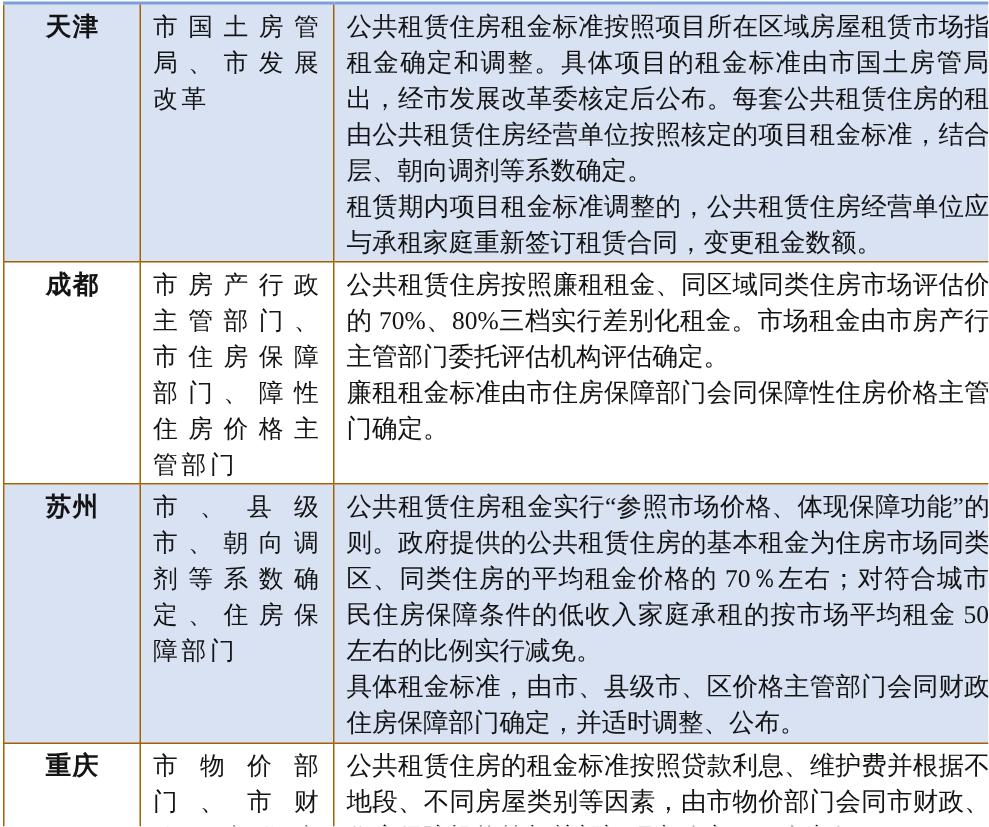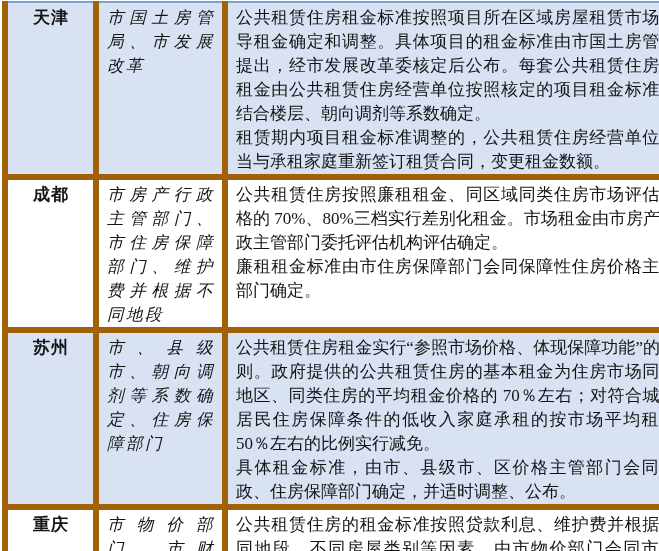--- a/index.html
+++ b/index.html
@@ -6,35 +6,35 @@
   .page {
     width:659px; height:551px; overflow:hidden; background:#ffffff;
     font-family:"Liberation Serif","DejaVu Serif",serif; color:#141414;
     position:relative;
   }
   table.rent-table {
     border-collapse:collapse; table-layout:fixed; width:682px;
     margin:1px 0 0 2px;
   }
   table.rent-table td {
-    border:6px solid #a16207; vertical-align:top;
+    border:1px solid #a16207; vertical-align:top;
     padding:3px 7px 0 8px; background:#ffffff;
   }
   table.rent-table tr:first-child td { border-top:2px solid #7ba1d4; }
   tr.band td { background:#d8e2f3; }
   tr.r1 { height:170px; }
   tr.r2 { height:126px; }
   tr.r3 { height:173px; }
   td.city {
     text-align:center; font-weight:bold; font-size:17px;
     letter-spacing:1px; padding-top:6px;
   }
   td.dept {
     font-size:16.5px; line-height:24px; text-align:justify;
-    text-justify:inter-character; letter-spacing:2.5px;font-style:italic;
+    text-justify:inter-character; letter-spacing:2.5px;
   }
   td.desc {
     font-size:17px; line-height:24px; text-align:justify;
     text-justify:inter-character; padding-right:38px;
   }
   td.desc p { margin:0; }
 </style>
 </head>
 <body>
 
@@ -49,21 +49,21 @@
       <tr class="band r1">
         <td class="city">天津</td>
         <td class="dept">市国土房管局、市发展改革</td>
         <td class="desc">
           <p>公共租赁住房租金标准按照项目所在区域房屋租赁市场指导租金确定和调整。具体项目的租金标准由市国土房管局提出，经市发展改革委核定后公布。每套公共租赁住房的租金由公共租赁住房经营单位按照核定的项目租金标准，结合楼层、朝向调剂等系数确定。</p>
           <p>租赁期内项目租金标准调整的，公共租赁住房经营单位应当与承租家庭重新签订租赁合同，变更租金数额。</p>
         </td>
       </tr>
       <tr class="r2">
         <td class="city">成都</td>
-        <td class="dept">市房产行政主管部门、市住房保障部门、维护费并根据不同地段</td>
+        <td class="dept">市房产行政主管部门、市住房保障部门、障性住房价格主管部门</td>
         <td class="desc">
           <p>公共租赁住房按照廉租租金、同区域同类住房市场评估价格的 70%、80%三档实行差别化租金。市场租金由市房产行政主管部门委托评估机构评估确定。</p>
           <p>廉租租金标准由市住房保障部门会同保障性住房价格主管部门确定。</p>
         </td>
       </tr>
       <tr class="band r3">
         <td class="city">苏州</td>
         <td class="dept">市、县级市、朝向调剂等系数确定、住房保障部门</td>
         <td class="desc">
           <p>公共租赁住房租金实行“参照市场价格、体现保障功能”的原则。政府提供的公共租赁住房的基本租金为住房市场同类地区、同类住房的平均租金价格的 70％左右；对符合城市居民住房保障条件的低收入家庭承租的按市场平均租金 50％左右的比例实行减免。</p>

